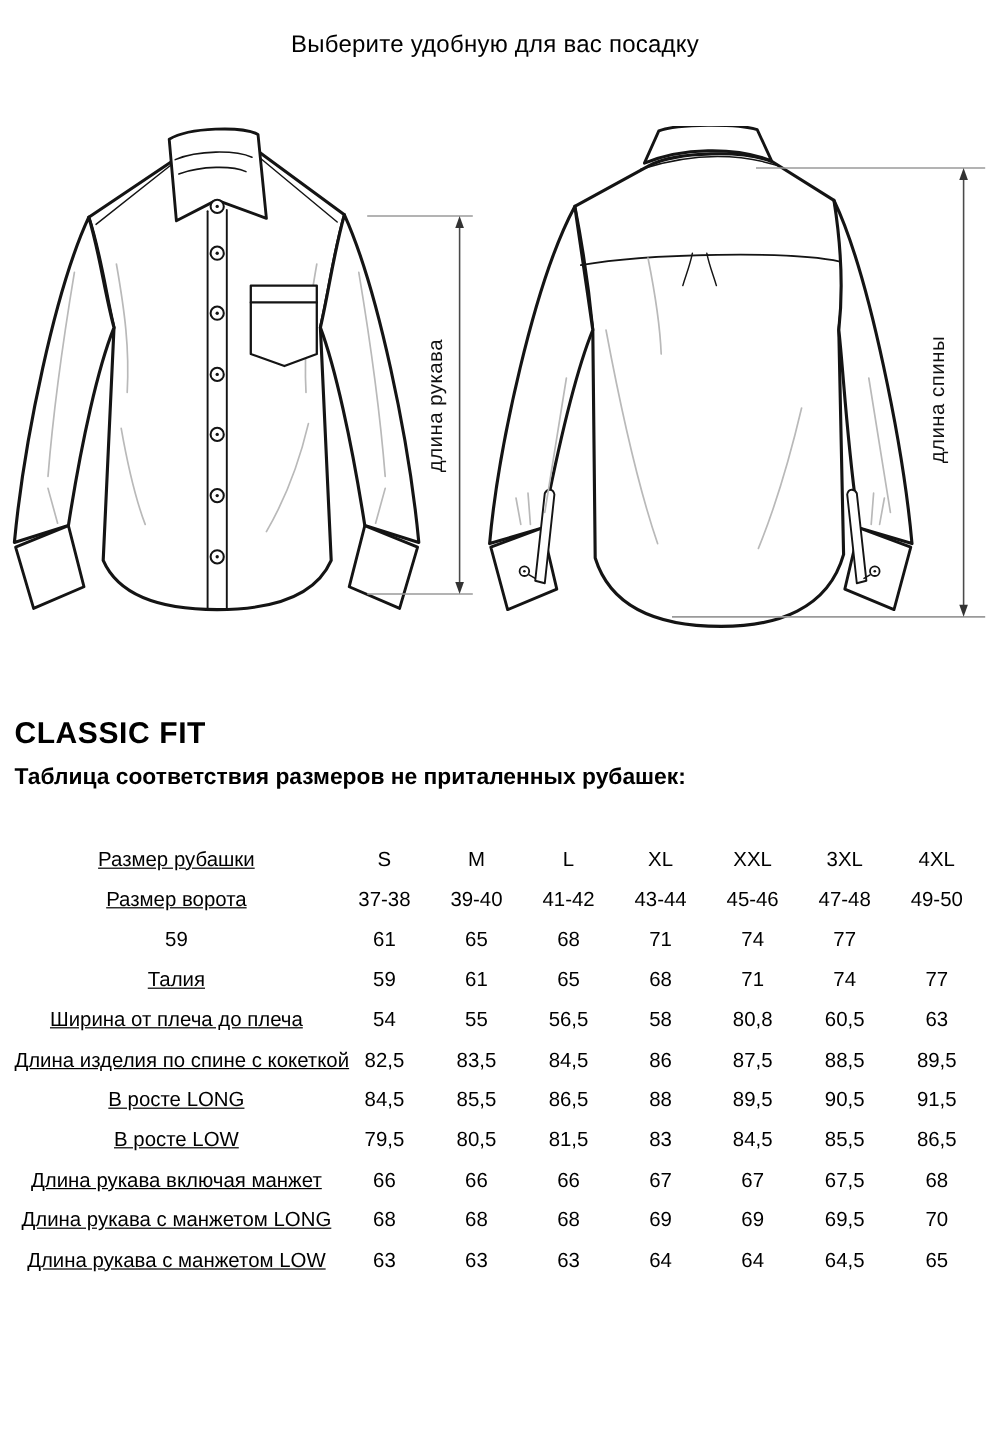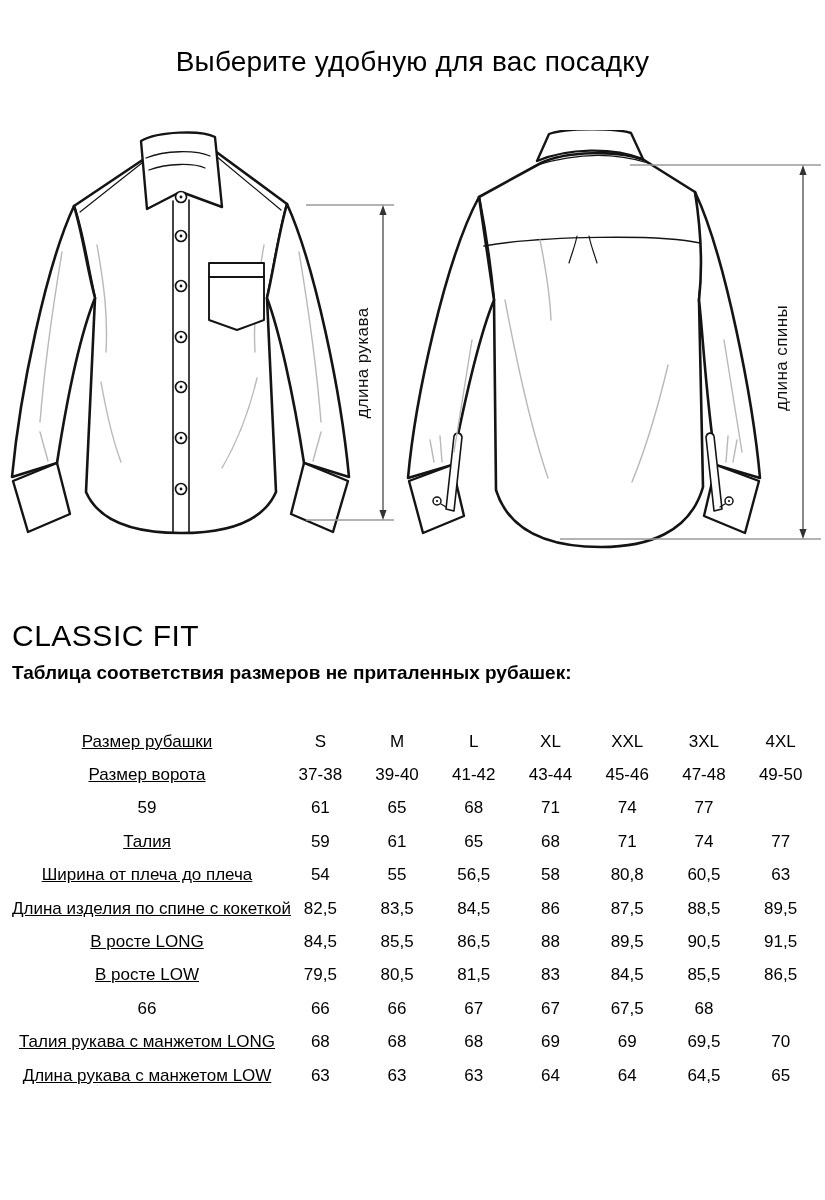--- a/index.html
+++ b/index.html
@@ -1,19 +1,19 @@
 <!DOCTYPE html>
 <html><head>
 <meta charset="utf-8">
 <style>
   html,body{margin:0;padding:0;background:#ffffff;}
   body{width:825px;height:1200px;overflow:hidden;font-family:"Liberation Sans",sans-serif;color:#000;}
-  .page-title{padding-top:46px;text-align:center;font-size:28px;line-height:32px;font-weight:400;letter-spacing:.2px;}
+  .page-title{padding-top:21px;text-align:center;font-size:20px;line-height:32px;font-weight:400;letter-spacing:.2px;}
   .figure{display:block;margin-top:52px;}
-  .fit-heading{margin:32px 0 0 12px;font-size:30px;line-height:28px;font-weight:400;letter-spacing:.5px;}
+  .fit-heading{margin:32px 0 0 12px;font-size:25px;line-height:28px;font-weight:700;letter-spacing:.5px;}
   .fit-subtitle{margin:11px 0 0 12px;font-size:19px;line-height:24px;font-weight:700;}
   .size-table{margin-top:40px;padding:0 6px 0 12px;}
   .t-row{display:grid;grid-template-columns:270px repeat(7,1fr);align-items:center;height:33.4px;}
   .t-label{font-size:17px;text-align:center;white-space:nowrap;text-decoration:underline;}
   .t-val{font-size:17px;text-align:center;white-space:nowrap;}
   .dim-label{font-family:"Liberation Sans",sans-serif;font-size:17px;fill:#111;letter-spacing:.4px;}
   svg *{vector-effect:none;}
 </style>
 </head>
 <body>
@@ -228,30 +228,31 @@
       <div class="t-label">В росте LOW</div>
       <div class="t-val">79,5</div>
       <div class="t-val">80,5</div>
       <div class="t-val">81,5</div>
       <div class="t-val">83</div>
       <div class="t-val">84,5</div>
       <div class="t-val">85,5</div>
       <div class="t-val">86,5</div>
     </div>
     <div class="t-row">
+      <div class="t-label">Длина рукава включая манжет</div>
       <div class="t-val">66</div>
       <div class="t-val">66</div>
       <div class="t-val">66</div>
       <div class="t-val">67</div>
       <div class="t-val">67</div>
       <div class="t-val">67,5</div>
       <div class="t-val">68</div>
     </div>
     <div class="t-row">
-      <div class="t-label">Талия рукава с манжетом LONG</div>
+      <div class="t-label">Длина рукава с манжетом LONG</div>
       <div class="t-val">68</div>
       <div class="t-val">68</div>
       <div class="t-val">68</div>
       <div class="t-val">69</div>
       <div class="t-val">69</div>
       <div class="t-val">69,5</div>
       <div class="t-val">70</div>
     </div>
     <div class="t-row">
       <div class="t-label">Длина рукава с манжетом LOW</div>

